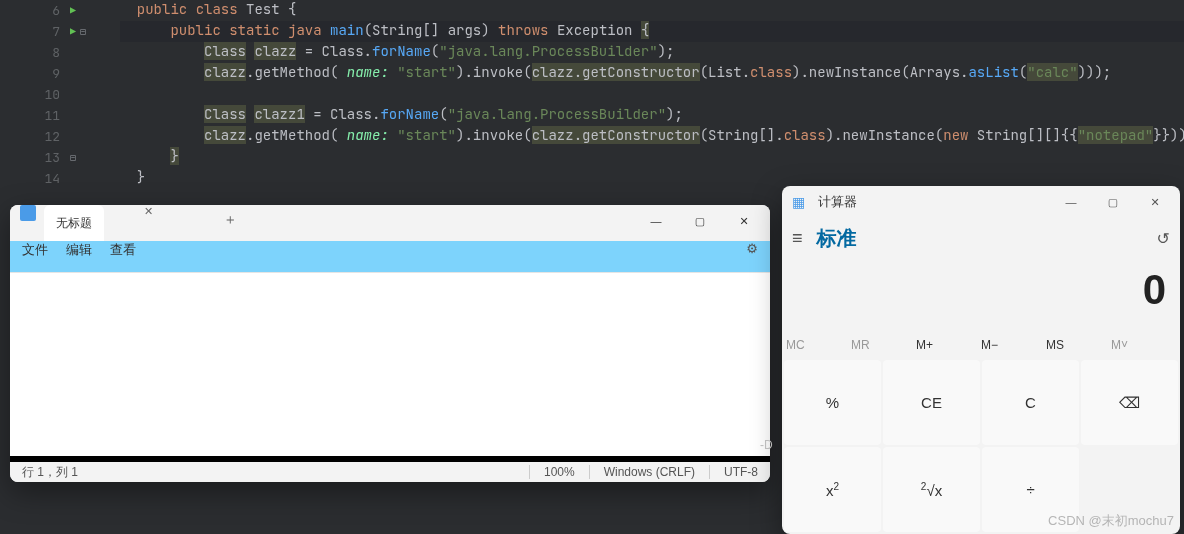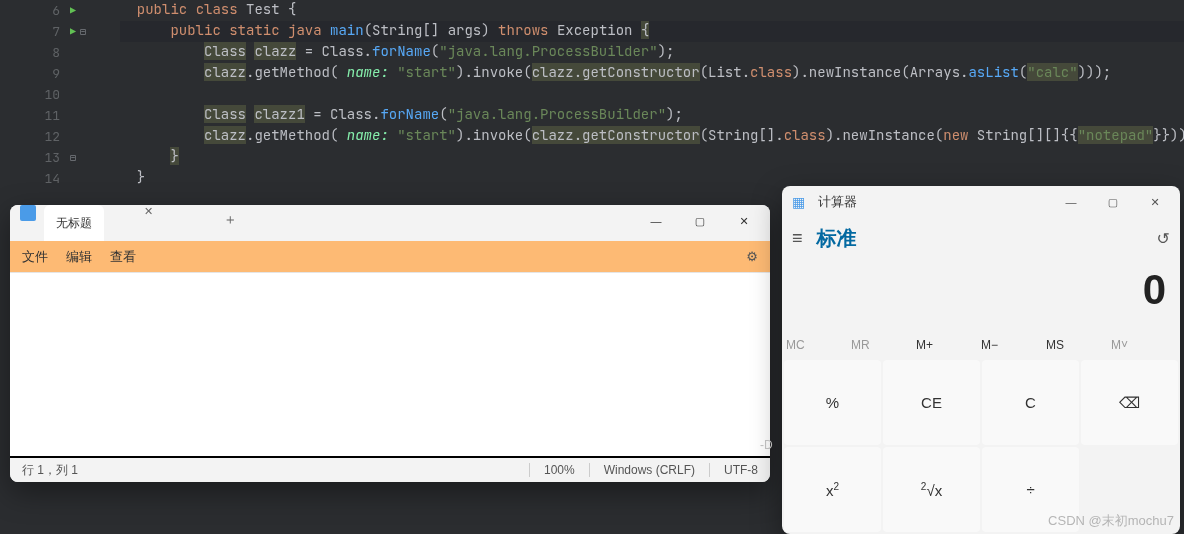--- a/index.html
+++ b/index.html
@@ -25,24 +25,24 @@
 .bracket-hl { background: #45493a; color: #bcbec4; }
 
 .notepad-window { position: absolute; left: 10px; top: 205px; width: 760px; height: 277px; background: #f9f9f9; border-radius: 8px; box-shadow: 0 10px 30px rgba(0,0,0,.4); display: flex; flex-direction: column; overflow: hidden; }
 .np-titlebar { height: 36px; background: #f3f3f3; display: flex; padding: 0 4px 0 10px; }
 .np-icon { width: 16px; height: 16px; background: #4a9be8; border-radius: 2px; margin-bottom: 8px; margin-right: 8px; }
 .np-tab { background: #fff; padding: 6px 12px; border-radius: 6px 6px 0 0; display: flex; align-items: center; gap: 8px; font-size: 12px; color: #333; }
 .np-tab-close { color: #666; font-size: 11px; padding: 0 60px 0 40px; }
 .np-newtab { padding: 6px 10px; color: #666; font-size: 14px; }
 .np-winbtns { margin-left: auto; display: flex; align-items: center; gap: 0; margin-bottom: 4px; }
 .np-winbtn { width: 44px; height: 28px; display: flex; align-items: center; justify-content: center; color: #333; font-size: 11px; }
-.np-menubar { height: 32px; background: #fdba74; display: flex; align-items: center; padding: 0 12px; gap: 18px; color: #333; font-size: 13px; border-bottom: 1px solid #e5e5e5; }
+.np-menubar { height: 32px; background: #7dd3fc; display: flex; align-items: flex-start; padding: 0 12px; gap: 18px; color: #333; font-size: 13px; border-bottom: 1px solid #e5e5e5; }
 .np-gear { margin-left: auto; color: #555; }
 .np-content { flex: 1; background: #fff; }
-.np-status { height: 26px; background: #f3f3f3; border-top: 2px solid #000000; display: flex; align-items: center; font-size: 12px; color: #555; padding: 0 12px; }
+.np-status { height: 26px; background: #f3f3f3; border-top: 6px solid #000000; display: flex; align-items: center; font-size: 12px; color: #555; padding: 0 12px; }
 .np-status-left { flex: 1; }
 .np-sep { width: 1px; height: 14px; background: #ccc; margin: 0 14px; }
 
 .calc-window { position: absolute; left: 782px; top: 186px; width: 398px; height: 348px; background: #f3f3f3; border-radius: 8px; box-shadow: 0 10px 30px rgba(0,0,0,.4); display: flex; flex-direction: column; overflow: hidden; }
 .calc-titlebar { height: 32px; display: flex; align-items: center; padding: 0 4px 0 10px; }
 .calc-appico { width: 16px; height: 16px; margin-right: 10px; color: #4a9be8; font-size: 14px; }
 .calc-title { font-size: 13px; color: #333; }
 .calc-winbtns { margin-left: auto; display: flex; }
 .calc-winbtn { width: 42px; height: 28px; display: flex; align-items: center; justify-content: center; color: #555; font-size: 11px; }
 .calc-mode { height: 40px; display: flex; align-items: center; padding: 0 10px; gap: 14px; }

